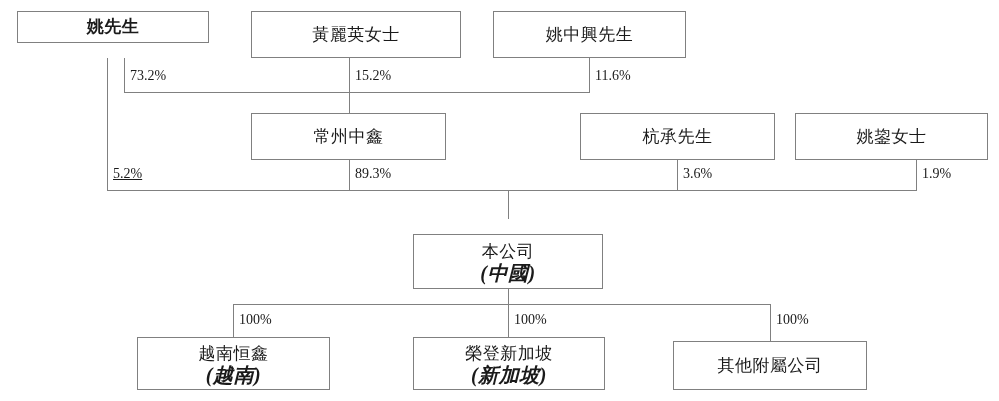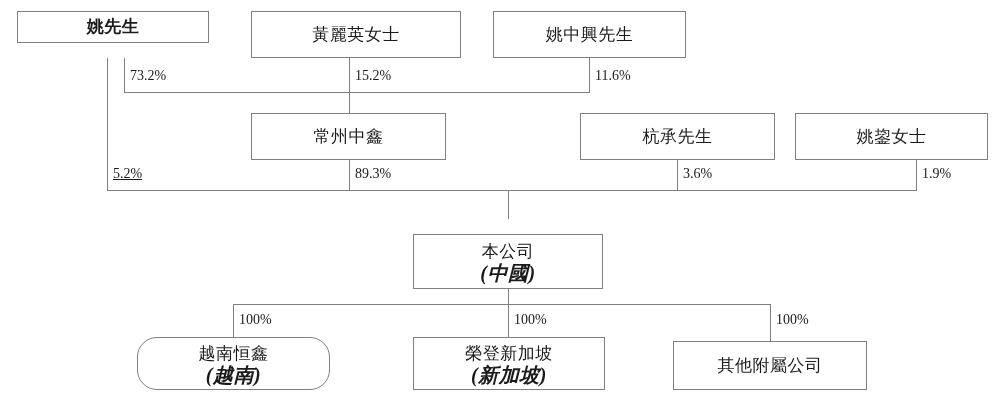--- a/index.html
+++ b/index.html
@@ -131,21 +131,21 @@
   <div class="edge-v" style="left:508px; top:273px; height:32px;"></div>
   <div class="edge-h" style="left:233px; top:304px; width:537px;"></div>
   <div class="edge-v" style="left:233px; top:304px; height:34px;"></div>
   <div class="edge-v" style="left:508px; top:304px; height:34px;"></div>
   <div class="edge-v" style="left:770px; top:304px; height:37px;"></div>
 
   <div class="edge-label" style="left:239px; top:312px;">100%</div>
   <div class="edge-label" style="left:514px; top:312px;">100%</div>
   <div class="edge-label" style="left:776px; top:312px;">100%</div>
 
-  <div class="node-box" style="left:137px; top:337px; width:193px; height:53px;border-radius:20px;">
+  <div class="node-box" style="left:137px; top:337px; width:193px; height:53px;">
     <div class="node-title">越南恒鑫</div>
     <div class="node-sub">(越南)</div>
   </div>
 
   <div class="node-box" style="left:413px; top:337px; width:192px; height:53px;">
     <div class="node-title">榮登新加坡</div>
     <div class="node-sub">(新加坡)</div>
   </div>
 
   <div class="node-box" style="left:673px; top:341px; width:194px; height:49px;">

